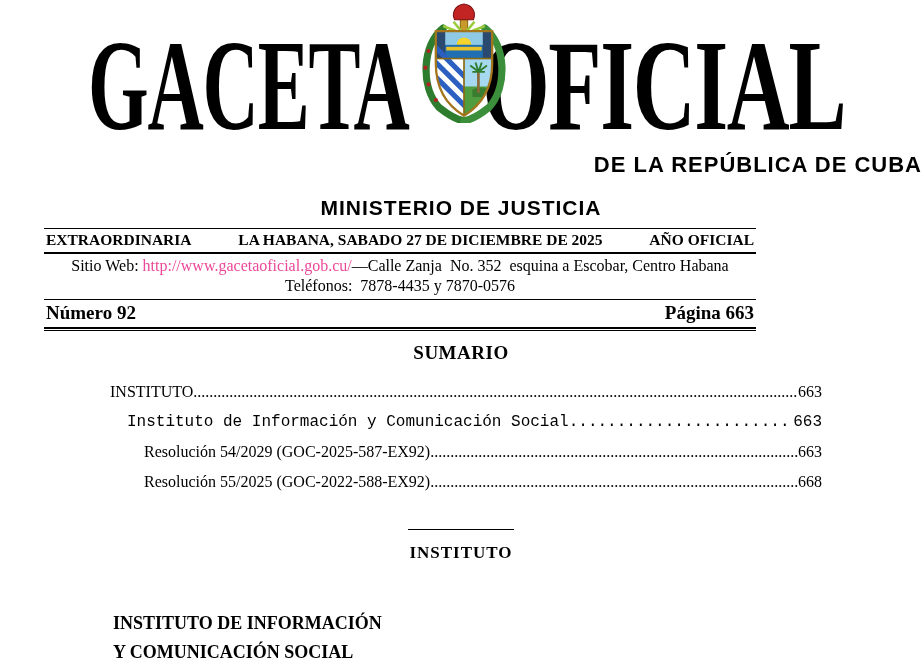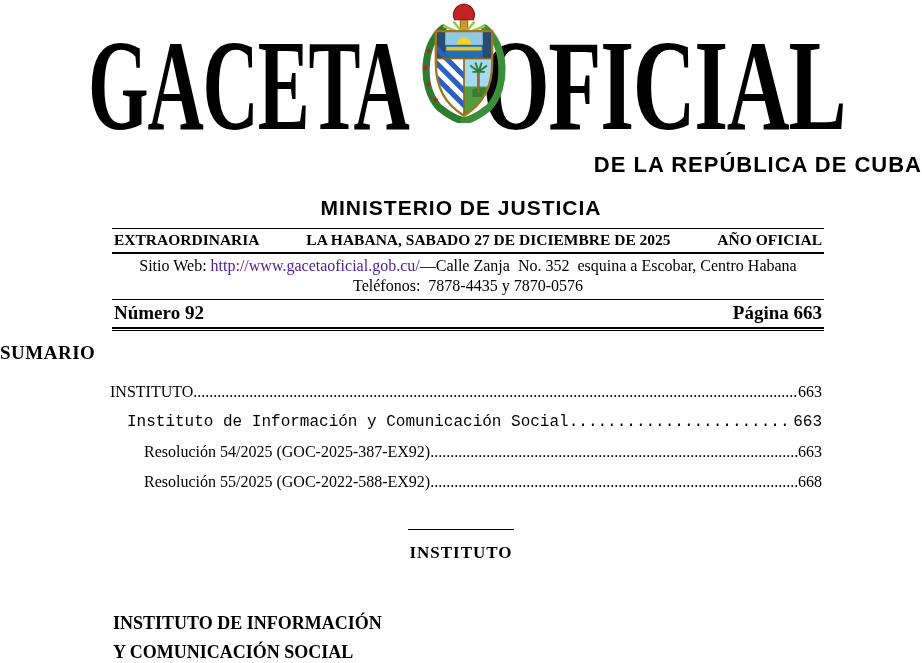--- a/index.html
+++ b/index.html
@@ -25,44 +25,44 @@
     font-family: "Liberation Sans", sans-serif; font-weight: bold;
     font-size: 22px; letter-spacing: 1px;
   }
   .ministry {
     position: absolute; top: 196px; left: 0; width: 100%; text-align: center;
     font-family: "Liberation Sans", sans-serif; font-weight: bold;
     font-size: 21px; letter-spacing: 1px;
   }
 
   
-  .rulebox { width: 712px; margin-left: 112px; }
+  .rulebox { width: 712px; margin-left: 44px; }
   .edition-row {
     display: flex; align-items: baseline;
     border-top: 1px solid #000; border-bottom: 2px solid #000;
     font-weight: bold; font-size: 15.5px; padding: 2px 2px 3px 2px;
   }
   .edition-row .left  { flex: 0 0 auto; }
   .edition-row .mid   { flex: 1 1 auto; text-align: center; }
   .edition-row .right { flex: 0 0 auto; }
   .contact-rows { text-align: center; font-size: 16px; padding: 2px 0 3px 0; }
   .contact-line { line-height: 20px; white-space: pre-wrap; }
   .contact-line .lbl { font-weight: normal; }
-  .contact-line a { color: #4c1d95; text-decoration: none; }
+  .contact-line a { color: #ec4899; text-decoration: none; }
   .contact-line .addr, .contact-line.phones { font-weight: normal; }
   .issue-row {
     display: flex; justify-content: space-between; align-items: baseline;
     border-top: 1px solid #000; border-bottom: 2px solid #000;
     font-weight: bold; font-size: 19px; padding: 2px 2px 3px 2px;
   }
   .bottom-thin { border-top: 1px solid #000; margin-top: 1px; }
 
   
   .sumario {
-    text-align: left; font-weight: bold; font-size: 19px;
+    text-align: center; font-weight: bold; font-size: 19px;
     letter-spacing: 0.5px; margin-top: 11px;
   }
   .toc { width: 712px; margin-left: 110px; margin-top: 13px; font-size: 16px; }
   .toc-row { display: flex; align-items: baseline; line-height: 30px; }
   .indent-0 { padding-left: 0; }
   .indent-1 { padding-left: 17px; font-family: Liberation Mono, monospace; }
   .indent-2 { padding-left: 34px; }
   .toc-label { white-space: nowrap; }
   .toc-dots { flex: 1 1 auto; overflow: hidden; white-space: nowrap; }
   .toc-dots::after {
@@ -169,21 +169,21 @@
       <span class="toc-label">INSTITUTO</span>
       <span class="toc-dots"></span>
       <span class="toc-page">663</span>
     </div>
     <div class="toc-row indent-1">
       <span class="toc-label">Instituto de Información y Comunicación Social</span>
       <span class="toc-dots"></span>
       <span class="toc-page">663</span>
     </div>
     <div class="toc-row indent-2">
-      <span class="toc-label">Resolución 54/2025 (GOC-2025-387-EX92)</span>
+      <span class="toc-label">Resolución 54/2029 (GOC-2025-587-EX92)</span>
       <span class="toc-dots"></span>
       <span class="toc-page">663</span>
     </div>
     <div class="toc-row indent-2">
       <span class="toc-label">Resolución 55/2025 (GOC-2022-588-EX92)</span>
       <span class="toc-dots"></span>
       <span class="toc-page">668</span>
     </div>
   </nav>
 

